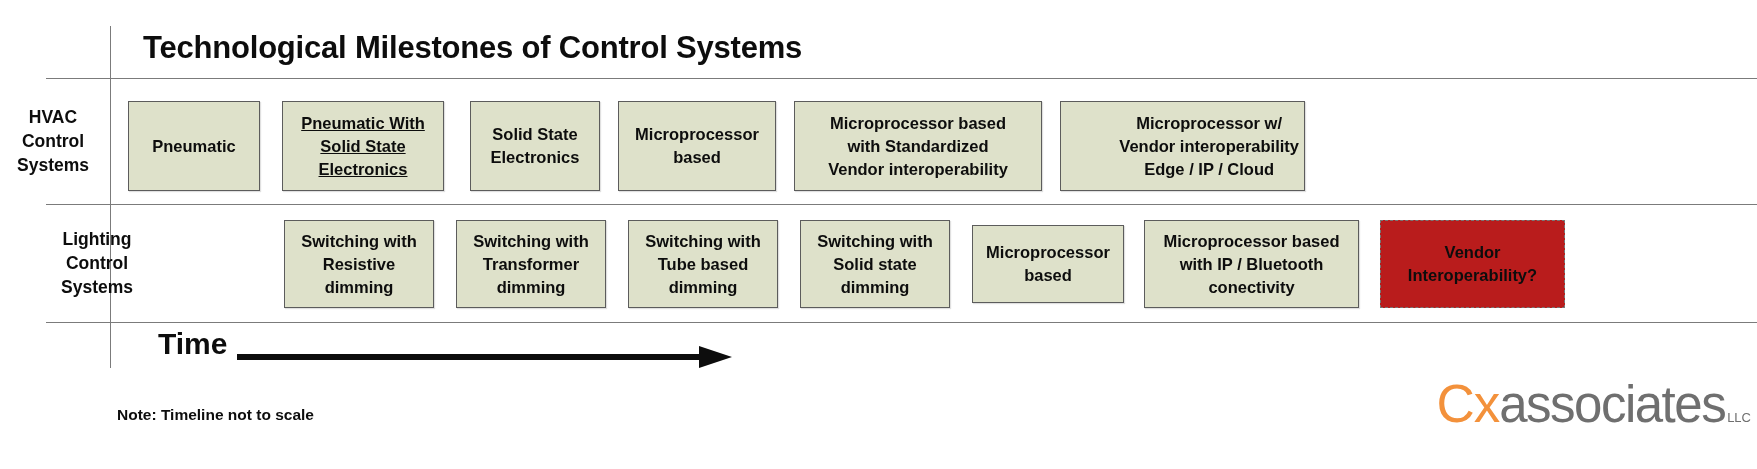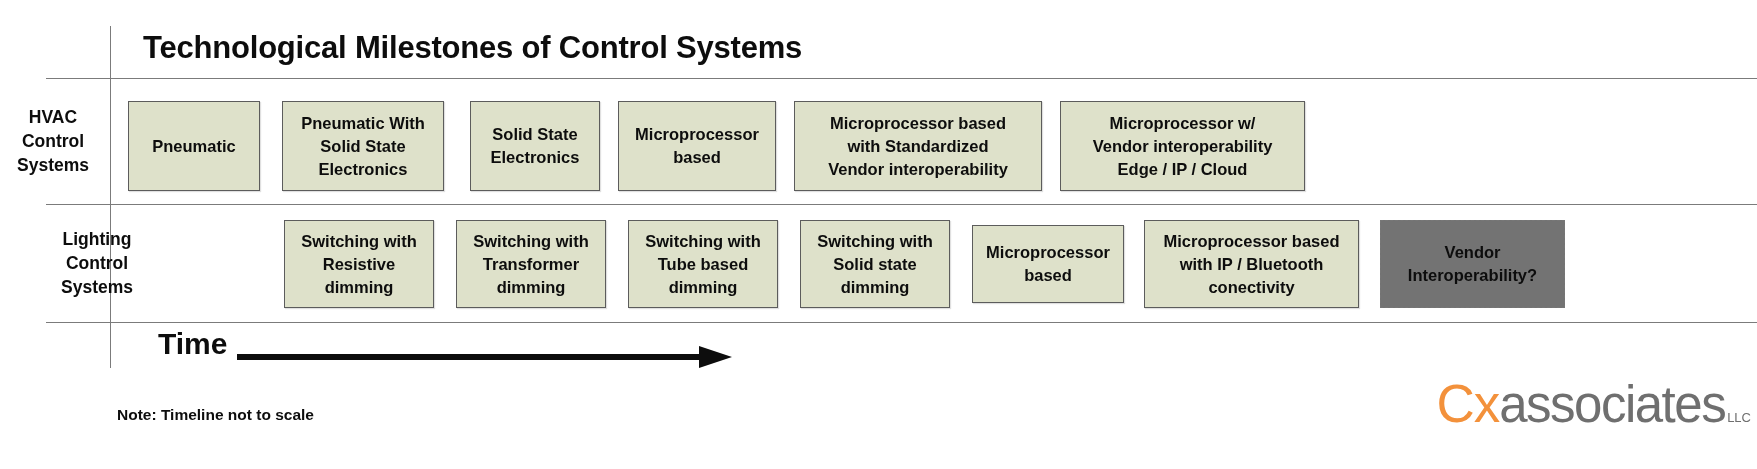--- a/index.html
+++ b/index.html
@@ -49,21 +49,21 @@
     border:1px solid #5c5c5c;
     box-sizing:border-box;
     display:flex;align-items:center;justify-content:center;
     text-align:center;
     font-size:16.5px;font-weight:bold;line-height:23px;
     color:#0d0d0d;
     padding:2px 5px;
     box-shadow:1px 1px 1px rgba(0,0,0,0.12);
   }
   .box.dashed{
-    background:#737373;
+    background:#b91c1c;
     border:1.6px dashed #777777;
     box-shadow:none;
   }
 
   
   .time-label{
     position:absolute;left:158px;top:305px;
     font-size:30px;font-weight:bold;color:#0d0d0d;
   }
   .time-arrow{
@@ -109,21 +109,21 @@
     <div>Control</div>
     <div>Systems</div>
   </div>
 
   <div class="box" style="left:128px;top:79px;width:132px;height:90px;">
     <div>
       <div>Pneumatic</div>
     </div>
   </div>
 
-  <div class="box" style="left:282px;top:79px;width:162px;height:90px;">
+  <div class="box" style="left:282px;top:79px;width:162px;height:90px;text-decoration:underline;">
     <div>
       <div>Pneumatic With</div>
       <div>Solid State</div>
       <div>Electronics</div>
     </div>
   </div>
 
   <div class="box" style="left:470px;top:79px;width:130px;height:90px;">
     <div>
       <div>Solid State</div>
@@ -139,21 +139,21 @@
   </div>
 
   <div class="box" style="left:794px;top:79px;width:248px;height:90px;">
     <div>
       <div>Microprocessor based</div>
       <div>with Standardized</div>
       <div>Vendor interoperability</div>
     </div>
   </div>
 
-  <div class="box" style="left:1060px;top:79px;width:245px;height:90px;">
+  <div class="box" style="left:1060px;top:79px;width:245px;height:90px;justify-content:flex-end;">
     <div>
       <div>Microprocessor w/</div>
       <div>Vendor interoperability</div>
       <div>Edge / IP / Cloud</div>
     </div>
   </div>
 
   <div class="box" style="left:284px;top:198px;width:150px;height:88px;">
     <div>
       <div>Switching with</div>

